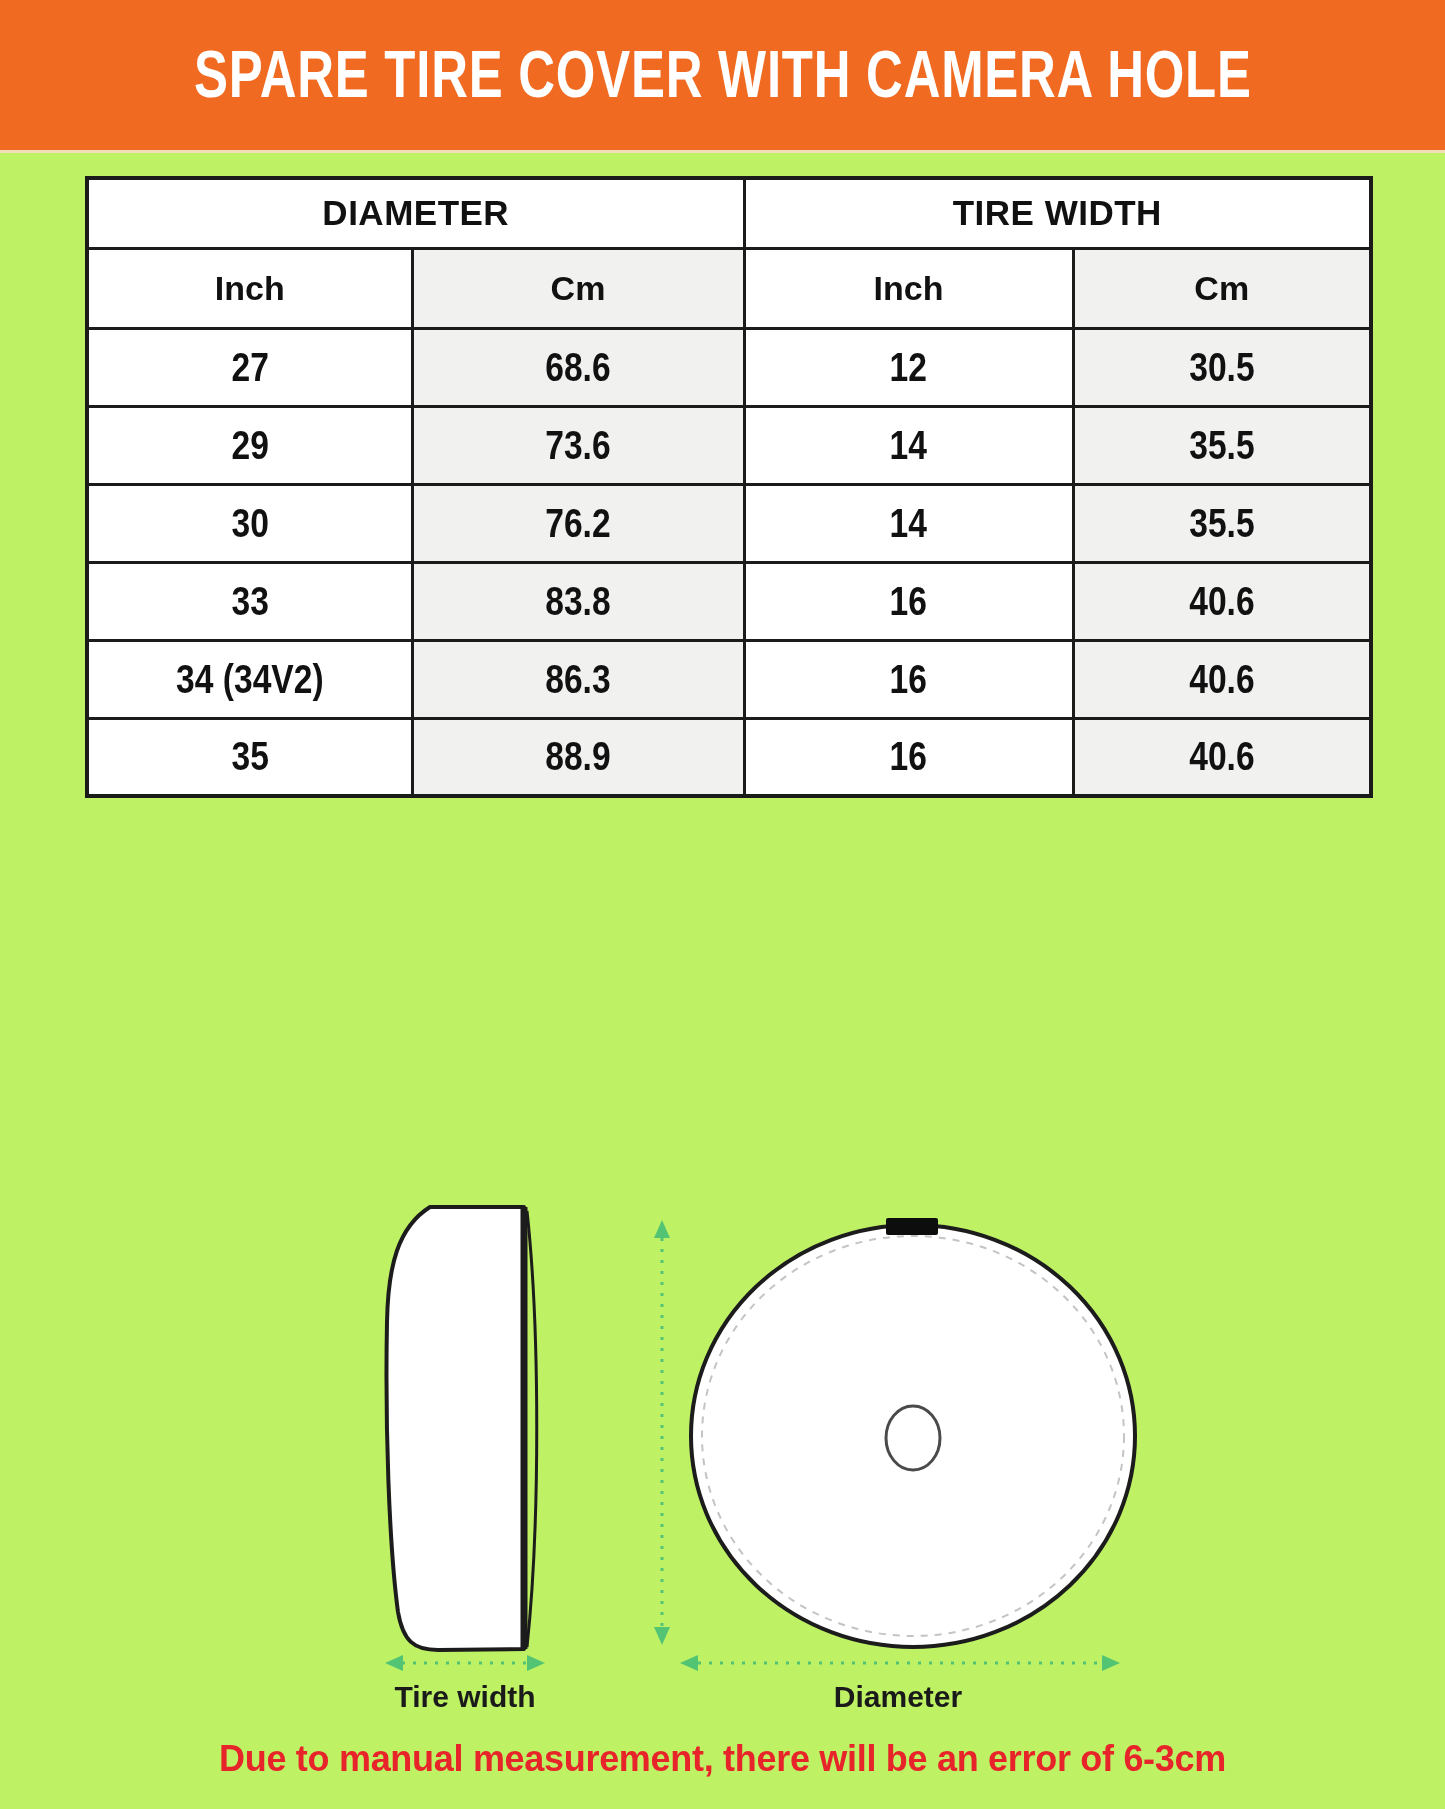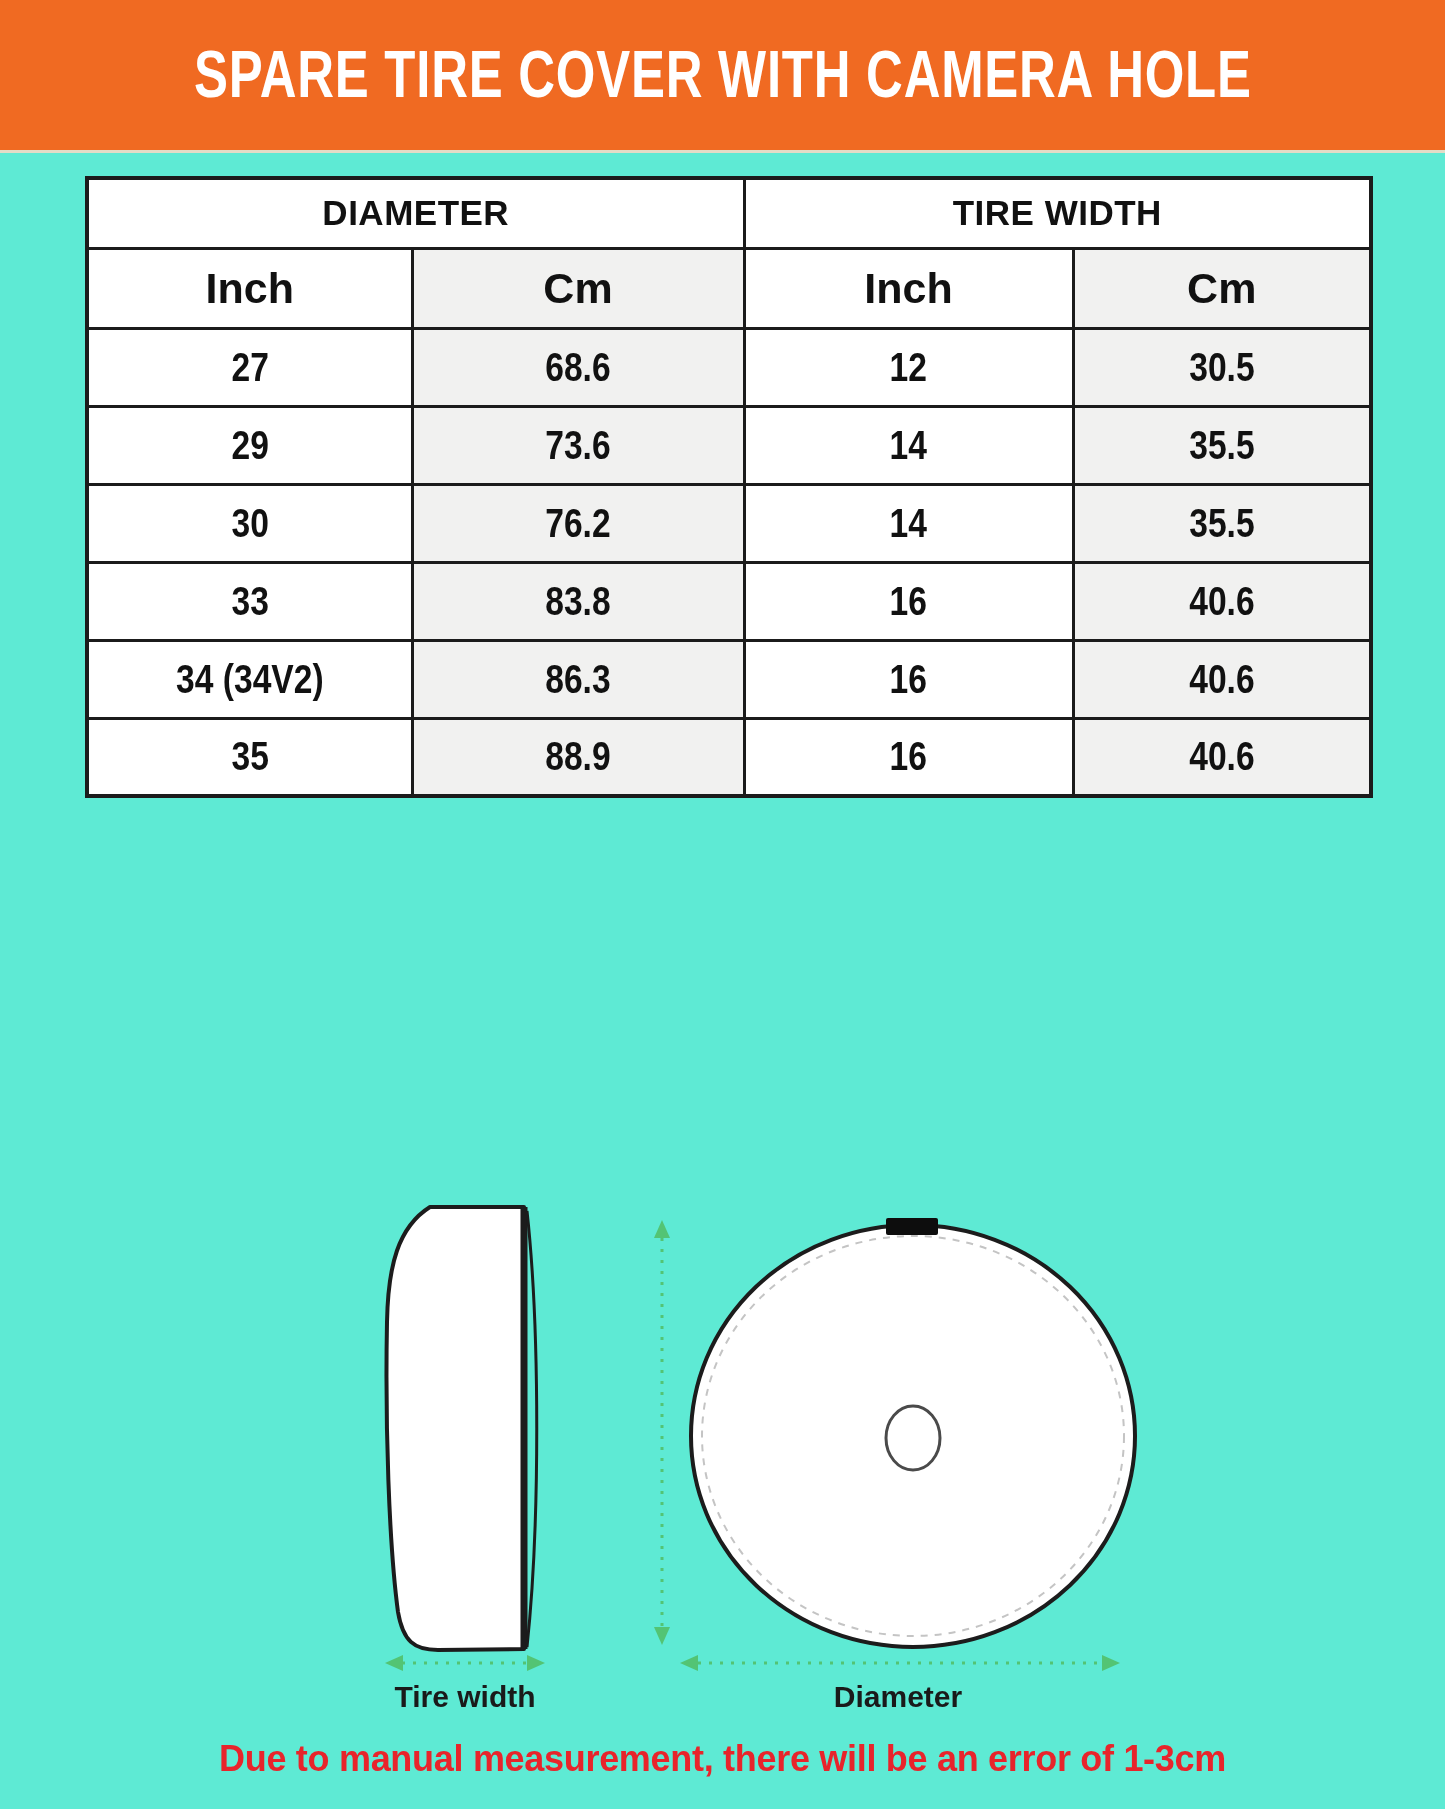--- a/index.html
+++ b/index.html
@@ -1,37 +1,37 @@
 <!DOCTYPE html>
 <html><head>
 <meta charset="utf-8">
 <style>
   * { margin:0; padding:0; box-sizing:border-box; }
   html,body { background:#ffffff; }
   body { font-family:"Liberation Sans", sans-serif; }
-  .page { position:relative; width:1445px; height:1809px; background:#5eead4; overflow:hidden; }
+  .page { position:relative; width:1445px; height:1809px; background:#bef264; overflow:hidden; }
 
   
   .banner { position:absolute; left:0; top:0; width:100%; height:150px; background:#f06a22;
             display:flex; align-items:center; justify-content:center; }
   .banner-edge { position:absolute; left:0; top:150px; width:100%; height:3px;
                  background:#fad9c4; opacity:.85; }
   .banner h1 { color:#ffffff; font-size:67px; font-weight:bold; letter-spacing:1px;
                white-space:nowrap; transform:scaleX(0.76); transform-origin:center;
                margin-top:-4px; }
 
   
   .tbl-wrap { position:absolute; left:85px; top:176px; width:1284px; }
   table.size { border-collapse:collapse; width:1284px; table-layout:fixed;
                border:4px solid #1b1b1b; }
   table.size th, table.size td { border:3px solid #1b1b1b; text-align:center;
                vertical-align:middle; color:#111111; }
   th.group { height:70px; font-size:35px; font-weight:bold; letter-spacing:.5px;
              border-bottom-width:5px; background:#ffffff; }
-  th.sub   { height:80px; font-size:43px; font-weight:bold; border-bottom-width:4px;
+  th.sub   { height:80px; font-size:34px; font-weight:bold; border-bottom-width:4px;
              background:#ffffff; }
   td       { height:78px; font-size:40px; font-weight:bold; background:#ffffff; }
   .gray    { background:#f1f1f0 !important; }
   .cnd     { display:inline-block; transform:scaleX(0.84); transform-origin:center;
              white-space:nowrap; }
 
   
   .diagram-svg { position:absolute; left:0; top:1180px; width:1445px; height:565px; }
   .diag-label { position:absolute; font-size:30px; font-weight:bold; color:#1a1a1a;
                 text-align:center; }
@@ -144,15 +144,15 @@
     <g stroke="#53c474" fill="#53c474">
       <line x1="698" y1="1663" x2="1102" y2="1663" stroke-width="3" stroke-dasharray="3 8" fill="none"></line>
       <path d="M 680,1663 L 698,1655 L 698,1671 Z" stroke="none"></path>
       <path d="M 1120,1663 L 1102,1655 L 1102,1671 Z" stroke="none"></path>
     </g>
   </svg>
 
   <div class="diag-label label-tirewidth">Tire width</div>
   <div class="diag-label label-diameter">Diameter</div>
 
-  <div class="note">Due to manual measurement, there will be an error of 1-3cm</div>
+  <div class="note">Due to manual measurement, there will be an error of 6-3cm</div>
 
 </div>
 
 </body></html>

